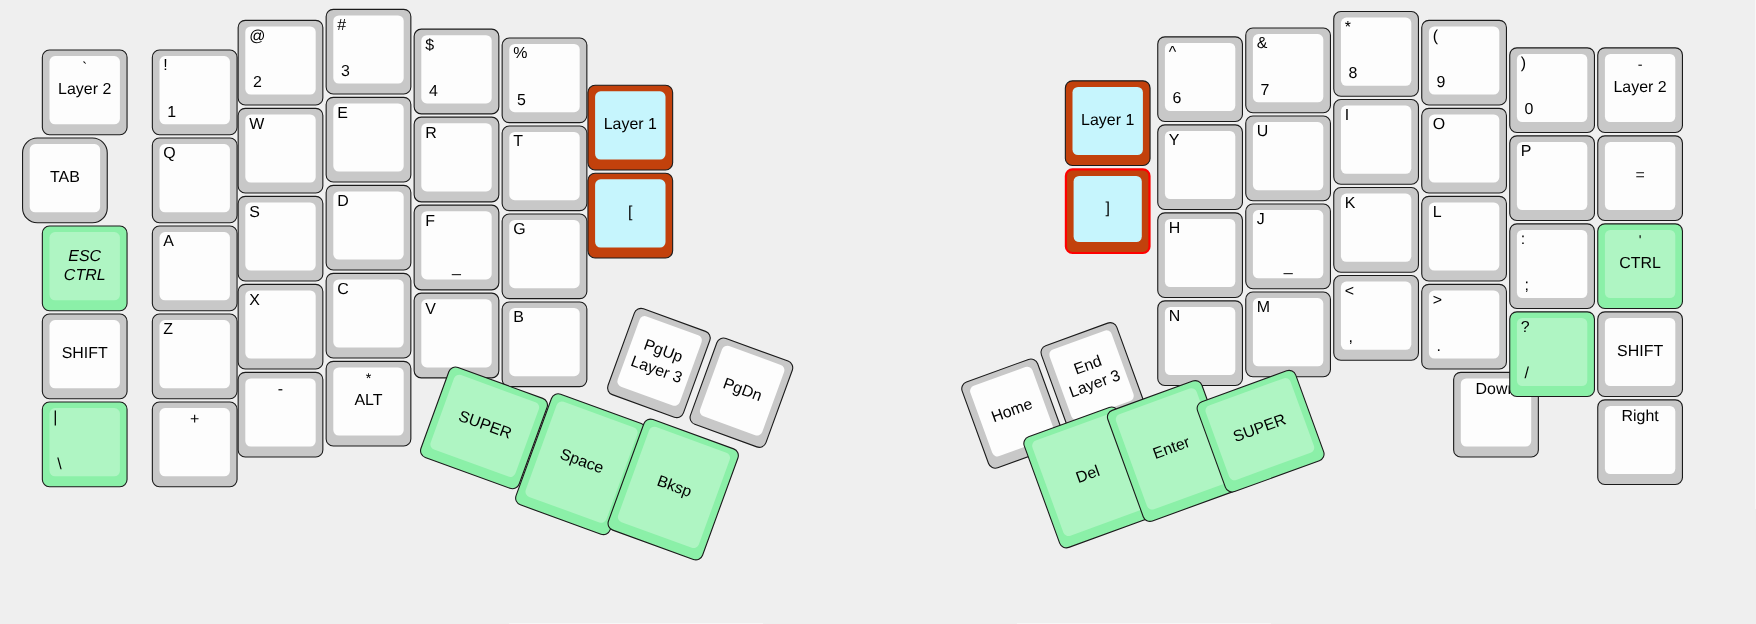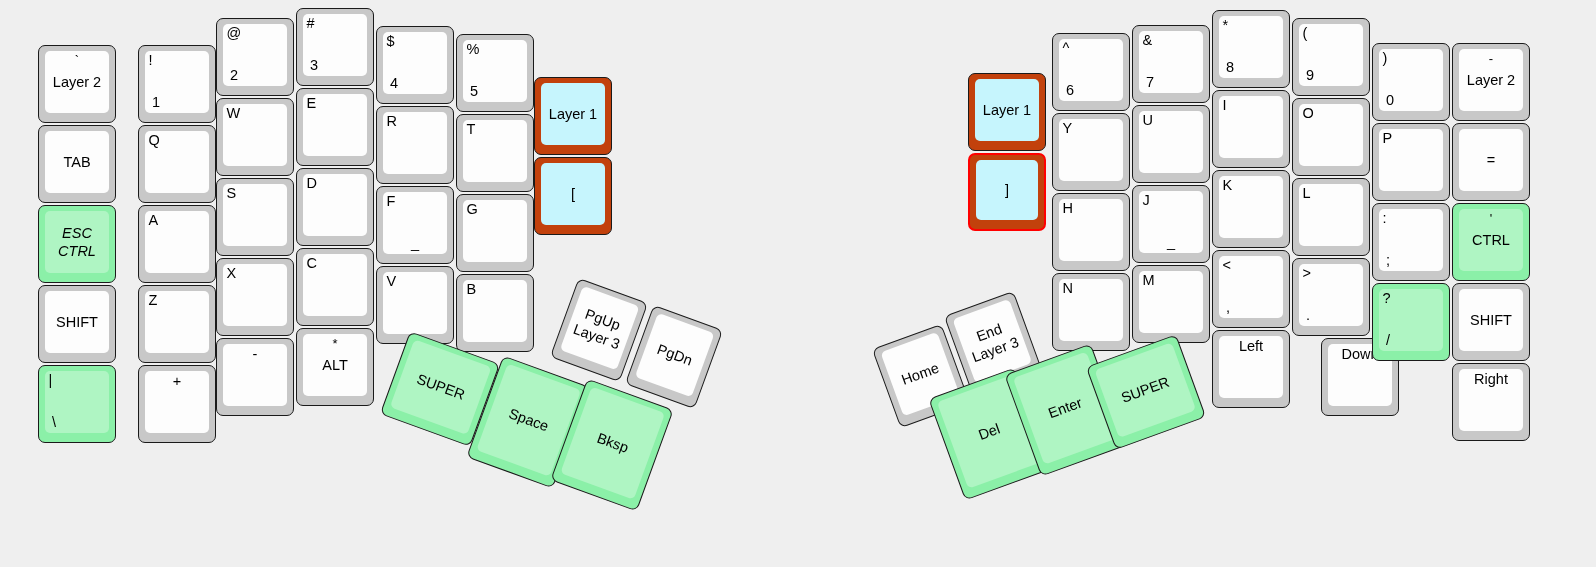--- a/index.html
+++ b/index.html
@@ -66,21 +66,21 @@
 </head>
 <body>
 
 <div id="stage">
     <div class="key k-white" style="left: 38px; top: 45px; width: 78px; height: 78px;">
       <div class="cap">
         <div class="lg top sml">`</div>
         <div class="lg mid">Layer 2</div>
       </div>
     </div>
-    <div class="key k-white" style="left: 38px; top: 125px; width: 78px; height: 78px;">
+    <div class="key k-white" style="left: 20px; top: 125px; width: 78px; height: 78px; border-radius: 14px;">
       <div class="cap">
         <div class="lg mid">TAB</div>
       </div>
     </div>
     <div class="key k-green" style="left: 38px; top: 205px; width: 78px; height: 78px; font-style: italic;">
       <div class="cap">
         <div class="stack">
           <div>ESC</div>
           <div>CTRL</div>
         </div>
@@ -297,25 +297,20 @@
       <div class="cap">
         <div class="lg lead">K</div>
       </div>
     </div>
     <div class="key k-white" style="left: 1212px; top: 250px; width: 78px; height: 78px;">
       <div class="cap">
         <div class="lg lead">&lt;</div>
         <div class="lg botl">,</div>
       </div>
     </div>
-    <div class="key k-white" style="left: 1212px; top: 330px; width: 78px; height: 78px;">
-      <div class="cap">
-        <div class="lg top">Left</div>
-      </div>
-    </div>
     <div class="key k-white" style="left: 1292px; top: 18px; width: 78px; height: 78px;">
       <div class="cap">
         <div class="lg lead">(</div>
         <div class="lg botl">9</div>
       </div>
     </div>
     <div class="key k-white" style="left: 1292px; top: 98px; width: 78px; height: 78px;">
       <div class="cap">
         <div class="lg lead">O</div>
       </div>

